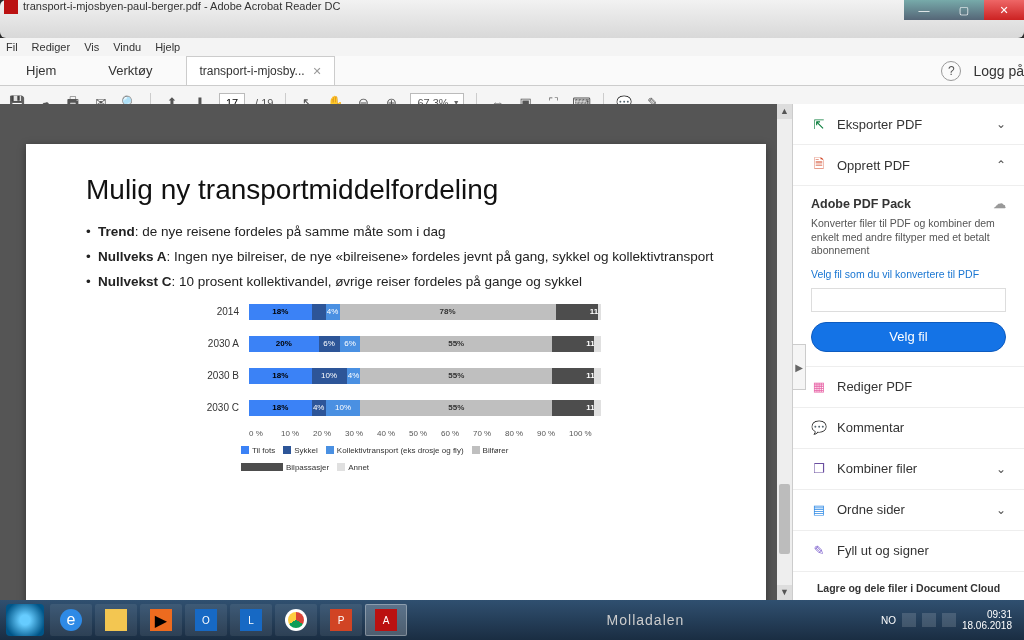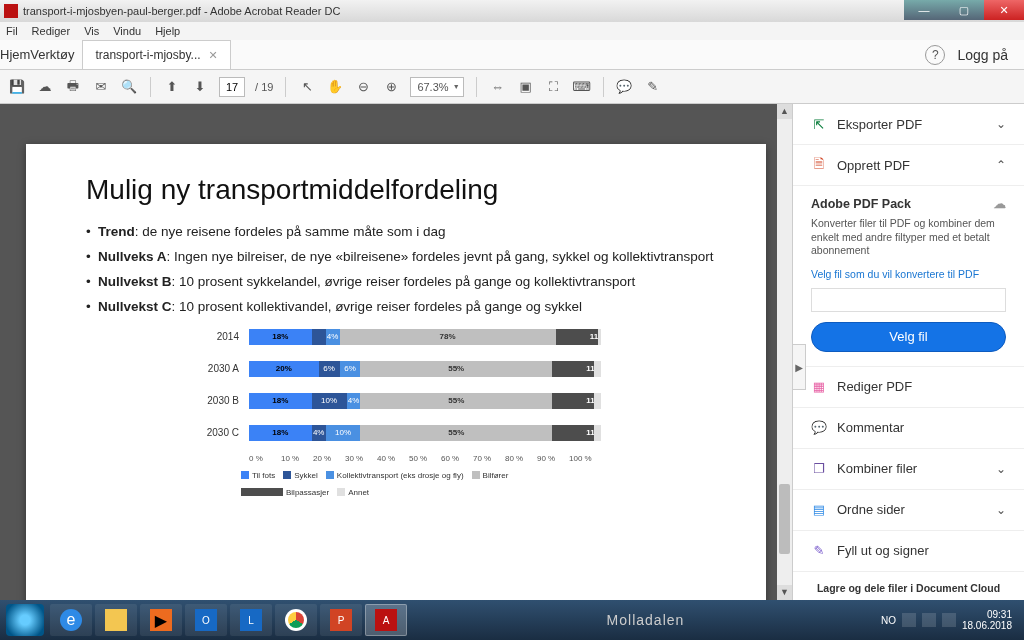--- a/index.html
+++ b/index.html
@@ -1,37 +1,37 @@
 <!DOCTYPE html>
 <html><head>
 <meta charset="utf-8">
 <style>
 * { box-sizing: border-box; margin: 0; padding: 0; font-family: "Segoe UI", Arial, sans-serif; }
 body { width: 1024px; height: 640px; overflow: hidden; background: #2a2a2a; position: relative; }
 
 
-.titlebar { height: 22px; background: linear-gradient(#f2f2f2,#d8d8d8); display:flex; align-items:center; padding:0 4px; font-size:11px; color:#333; }
+.titlebar { height: 38px; background: linear-gradient(#f2f2f2,#d8d8d8); display:flex; align-items:flex-start; padding:0 4px; font-size:11px; color:#333;border-radius:6px; }
 .titlebar .icon-pdf { width:14px; height:14px; background:#b11; margin-right:5px; }
 .winbtns { position:absolute; top:0; right:0; display:flex; }
 .winbtn { width:40px; height:20px; font-size:11px; display:flex; align-items:center; justify-content:center; color:#fff; }
 .winbtn.min { background:linear-gradient(#7aa,#567); }
 .winbtn.max { background:linear-gradient(#7aa,#567); }
 .winbtn.cls { background:linear-gradient(#e66,#c22); }
 
 
 .menubar { height:18px; background:#f4f4f4; display:flex; align-items:center; padding:0 6px; font-size:11px; color:#333; gap:14px; }
 
 
 .homerow { height:30px; background:#fafafa; border-bottom:1px solid #ccc; display:flex; align-items:center; font-size:13px; color:#333; }
-.homerow .hbtn { padding:0 0; height:100%; display:flex; align-items:center; }
+.homerow .hbtn { padding:0 26px; height:100%; display:flex; align-items:center; }
 .homerow .tab { height:100%; display:flex; align-items:center; padding:0 12px; background:#fff; border:1px solid #ccc; border-bottom:none; margin-left:8px; font-size:12px; }
 .homerow .tab .x { margin-left:8px; color:#999; font-size:11px; }
 .homerow .spacer { flex:1; }
 .homerow .help { width:20px; height:20px; border:1px solid #999; border-radius:50%; display:flex; align-items:center; justify-content:center; font-size:12px; margin-right:12px; color:#555;}
-.homerow .login { margin-right:16px; font-size:14px; color:#333;}
+.homerow .login { font-size:14px; color:#333;}
 
 
 .toolbar { height:34px; background:#f5f5f5; border-bottom:1px solid #ccc; display:flex; align-items:center; padding:0 8px; gap:10px; color:#555; font-size:13px;}
 .toolbar .sep { width:1px; height:20px; background:#ccc; margin:0 2px;}
 .toolbar .tb { width:18px; height:18px; display:flex; align-items:center; justify-content:center; }
 .toolbar input.pg { width:26px; height:20px; text-align:center; font-size:11px; border:1px solid #bbb;}
 .toolbar .zoombox { height:20px; border:1px solid #bbb; padding:0 14px 0 6px; font-size:11px; display:flex; align-items:center; position:relative; background:#fff;}
 .toolbar .zoombox:after { content:"▼"; font-size:7px; position:absolute; right:3px; color:#666;}
 
 
@@ -164,21 +164,20 @@
   <div class="tb">✎</div>
 </div>
 
 <div class="workarea">
   <div class="doczone">
     <div class="page">
       <h1>Mulig ny transportmiddelfordeling</h1>
       <ul>
         <li><b>Trend</b><span>: de nye reisene fordeles på samme måte som i dag</span></li>
         <li><b>Nullveks A</b><span>: Ingen nye bilreiser, de nye «bilreisene» fordeles jevnt på gang, sykkel og kollektivtransport</span></li>
-        <li><b>Nullvekst B</b><span>: 10 prosent sykkelandel, øvrige reiser fordeles på gange og kollektivtransport</span></li>
         <li><b>Nullvekst C</b><span>: 10 prosent kollektivandel, øvrige reiser fordeles på gange og sykkel</span></li>
       </ul>
       <div class="chart" id="chart">
           <div class="row">
             <div class="lbl">2014</div>
             <div class="bar">
               <div class="seg c-fot" style="width: 18%;">18%</div>
               <div class="seg c-syk" style="width: 4%;"></div>
               <div class="seg c-kol" style="width: 4%;">4%</div>
               <div class="seg c-bilf" style="width: 62%;">78%</div>

